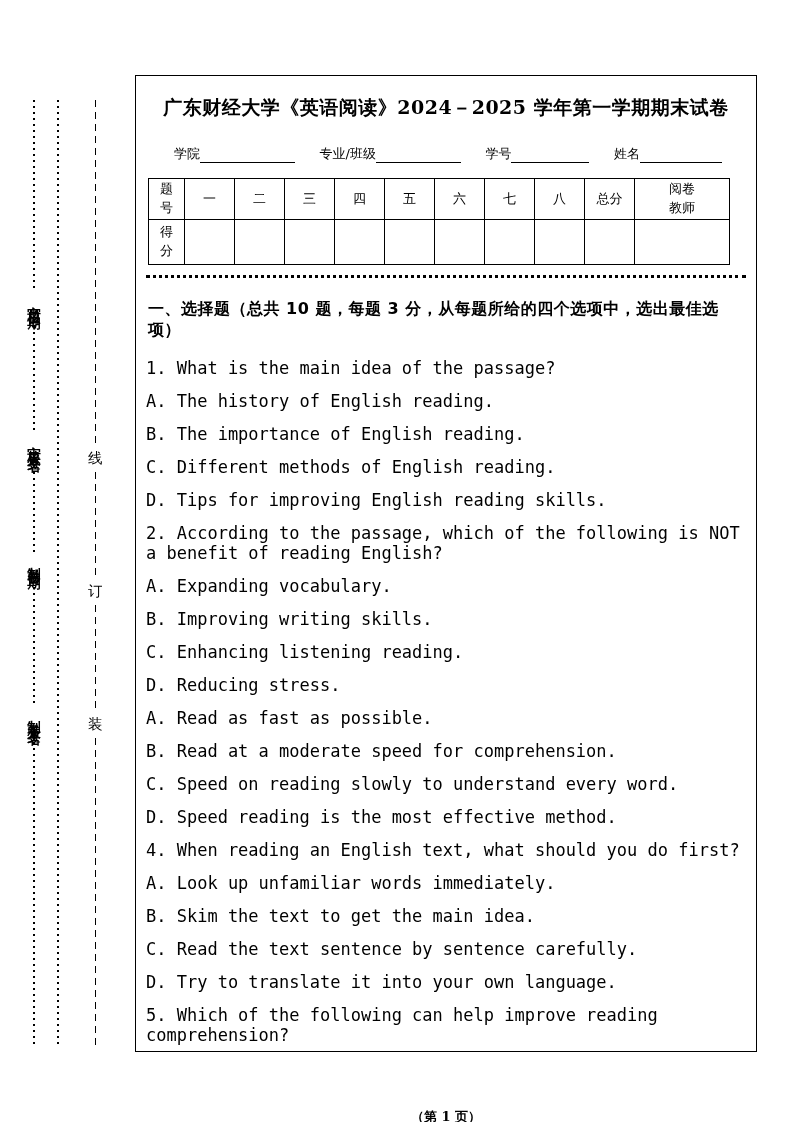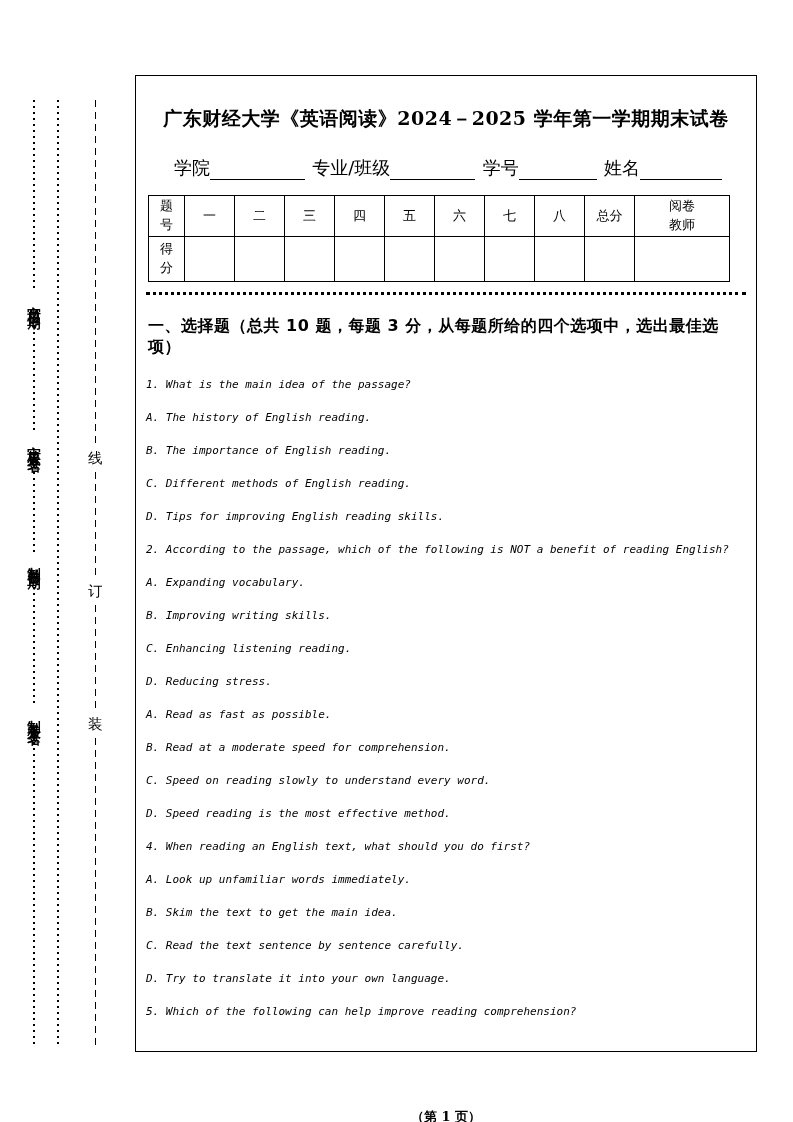--- a/index.html
+++ b/index.html
@@ -9,36 +9,36 @@
   
   .label-col { position:absolute; left:27px; top:100px; height:948px; display:flex; flex-direction:column; align-items:center; }
   .vlabel { writing-mode:vertical-rl; text-orientation:mixed; font-weight:bold; font-size:13.5px; letter-spacing:3px; line-height:1; padding:4px 0; }
   .vdots { width:2px; background-image:repeating-linear-gradient(to bottom, #000 0 2px, transparent 2px 6px); }
   .dotline-full { position:absolute; left:57px; top:100px; height:948px; width:2px; background-image:repeating-linear-gradient(to bottom, #000 0 2px, transparent 2px 6px); }
   .binding { position:absolute; left:88px; top:100px; height:948px; display:flex; flex-direction:column; align-items:center; }
   .dash-seg { width:1.5px; background-image:repeating-linear-gradient(to bottom, #000 0 7px, transparent 7px 12px); }
   .bind-char { font-size:14.5px; padding:4px 0; }
 
   
-  .frame { position:absolute; left:135px; top:75px; width:622px; height:977px; border:1.5px solid #000; padding:25px 10px 0; background:#fff; }
+  .frame { position:absolute; left:135px; top:75px; width:622px; height:977px; border:1.5px solid #000; padding:14px 10px 0; background:#fff; }
   .title { text-align:center; font-family:"DejaVu Serif","Liberation Serif",serif; font-weight:bold; font-size:19px; margin-top:5px; letter-spacing:0.5px; }
-  .info-row { display:flex; justify-content:space-between; margin:24px 24px 0 28px; font-size:18px; align-items:flex-end; }
+  .info-row { display:flex; justify-content:space-between; margin:24px 24px 0 28px; font-size:13px; align-items:flex-end; }
   .info-item { display:flex; align-items:flex-end; }
   .info-line { display:inline-block; border-bottom:1px solid #000; height:15px; }
 
   table.score { border-collapse:collapse; margin:15px 0 0 2px; table-layout:fixed; }
   table.score td { border:1px solid #000; text-align:center; vertical-align:middle; font-size:13px; padding:0; }
   .r1 td { height:41px; }
   .r2 td { height:45px; }
   .stack { display:inline-block; word-break:break-all; line-height:1.45; text-align:center; }
 
   .dot-sep { margin:10px 0 0; border-top:3.5px dotted #000; }
   .section-heading { margin:21px 2px 0; font-weight:bold; font-size:16px; letter-spacing:0.5px; }
   .content { margin-top:17px; }
-  .qline { font-family:"DejaVu Sans Mono","Liberation Mono",monospace; font-size:11px; line-height:20px; margin-bottom:13px;font-style:italic; }
+  .qline { font-family:"DejaVu Sans Mono","Liberation Mono",monospace; font-size:17px; line-height:20px; margin-bottom:13px; }
 
   .footer { position:absolute; left:135px; top:1108px; width:622px; text-align:center; font-weight:bold; font-size:13px; font-family:"DejaVu Serif","Liberation Serif",serif; }
 </style>
 </head>
 <body>
 
 <div class="sheet">
 
   <div class="label-col" id="label-col">
       <div class="vdots" style="height: 192px;"></div>

